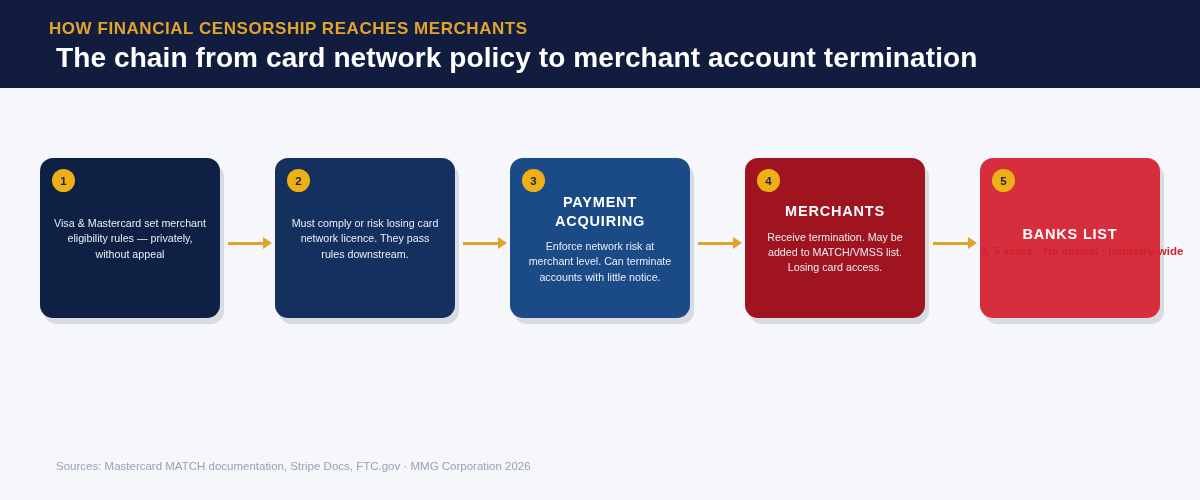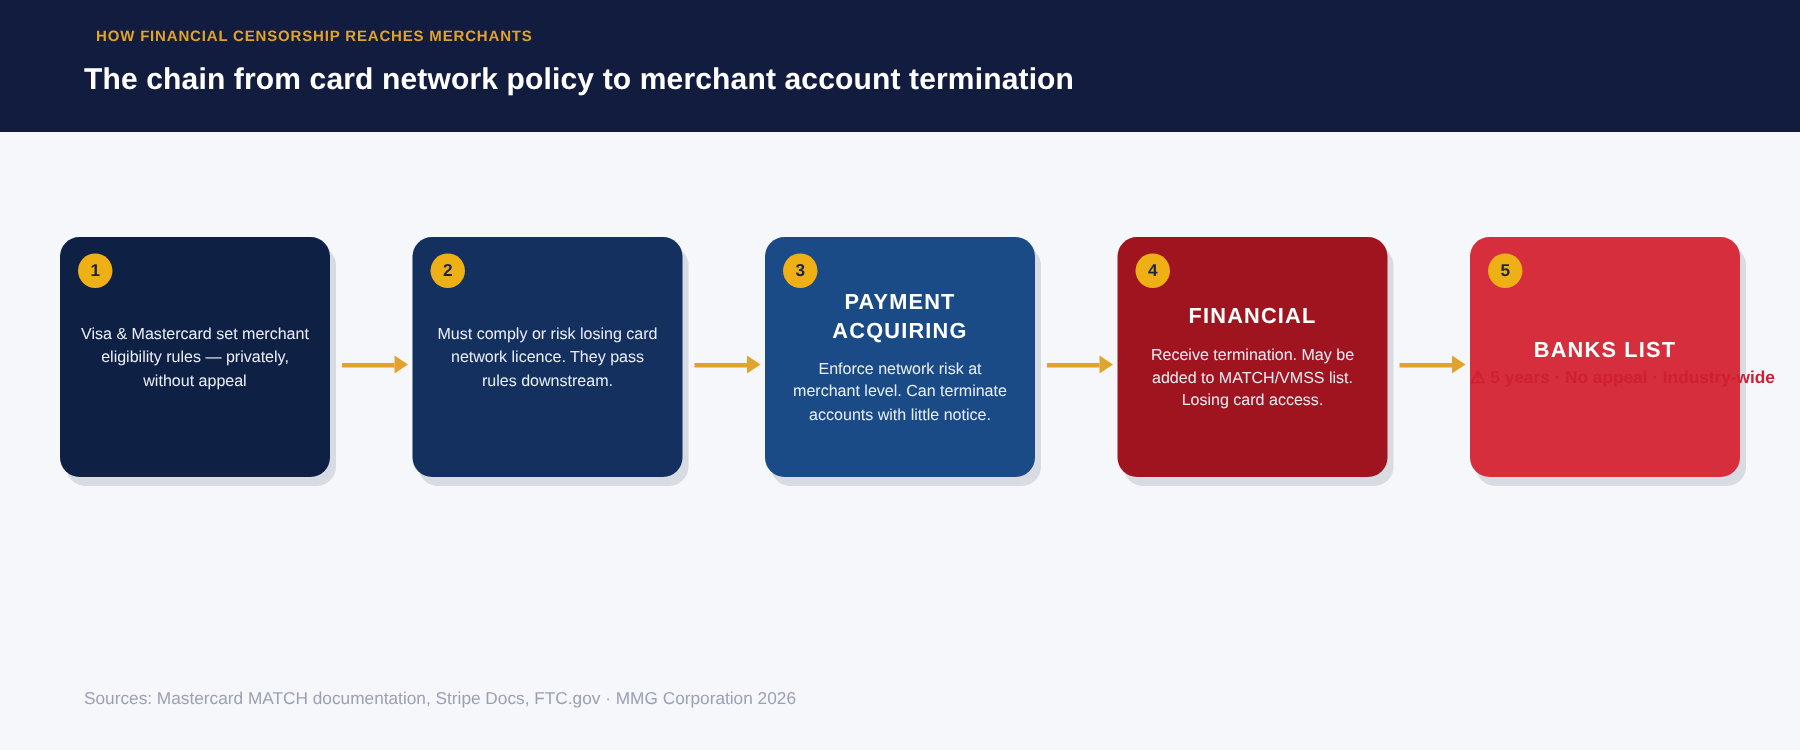--- a/index.html
+++ b/index.html
@@ -16,34 +16,34 @@
   }
   #header {
     position: absolute;
     left: 0; top: 0;
     width: 1200px;
     height: 88px;
     background: #121c3e;
   }
   #eyebrow {
     position: absolute;
-    left: 64px;
+    left: 49px;
     top: 19px;
-    font-size: 10px;
+    font-size: 17px;
     font-weight: bold;
     letter-spacing: 0.55px;
     color: #e2a32b;
     text-transform: uppercase;
     white-space: nowrap;
   }
   #title {
     position: absolute;
     left: 56px;
     top: 42px;
-    font-size: 20px;
+    font-size: 28px;
     font-weight: bold;
     color: #ffffff;
     letter-spacing: 0.1px;
     white-space: nowrap;
   }
   #flow {
     position: absolute;
     left: 0;
     top: 88px;
     width: 1200px;
@@ -181,21 +181,21 @@
   </div>
 
   <div class="arrow" style="left:698px; width:44px;">
     <div class="shaft"></div>
     <div class="head"></div>
   </div>
 
   <div class="node" style="left:745px; background:#a01420;">
     <div class="badge">4</div>
     <div class="node-inner">
-      <div class="node-title">FINANCIAL</div>
+      <div class="node-title">MERCHANTS</div>
       <div class="node-desc">Receive termination. May be added to MATCH/VMSS list. Losing card access.</div>
     </div>
   </div>
 
   <div class="arrow" style="left:933px; width:44px;">
     <div class="shaft"></div>
     <div class="head"></div>
   </div>
 
   <div class="node" style="left:980px; background:#d62e3c;">

